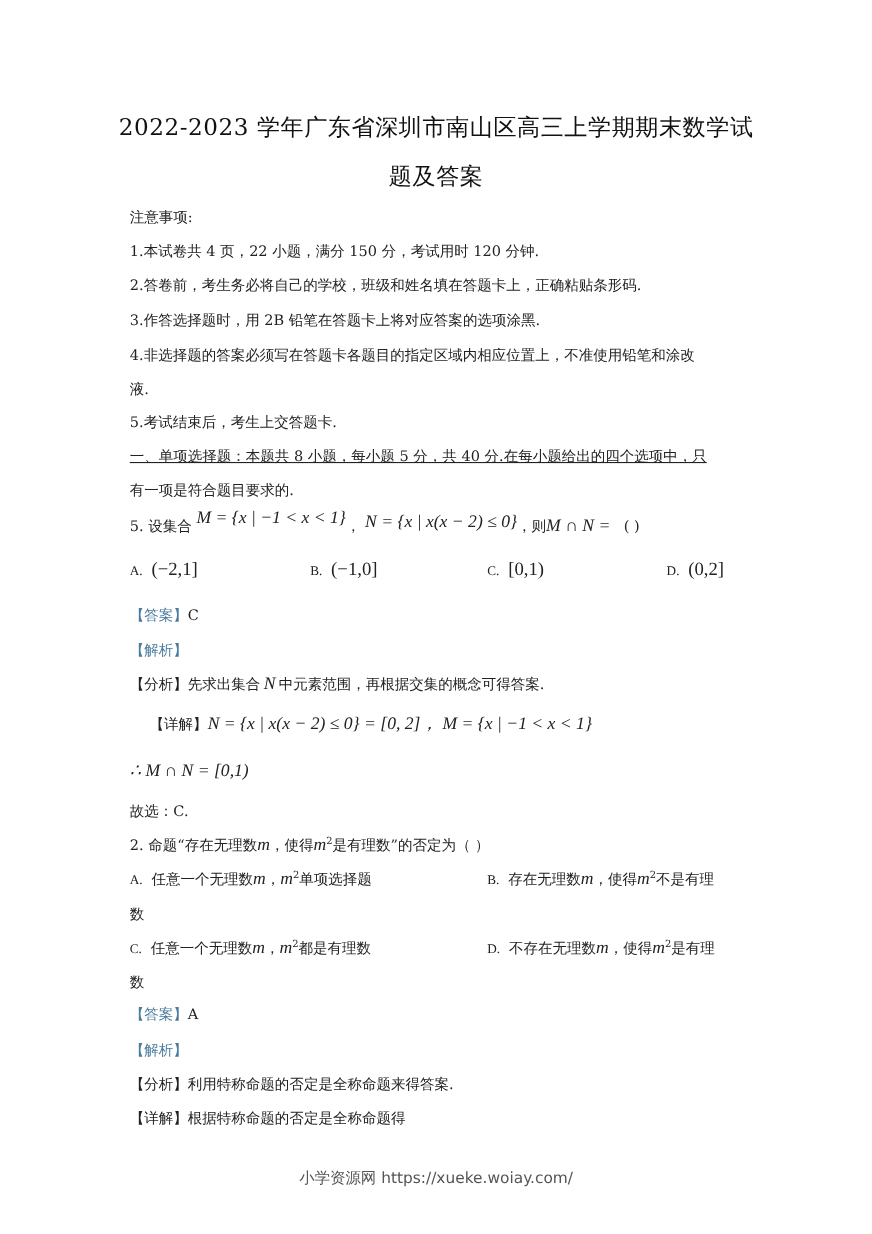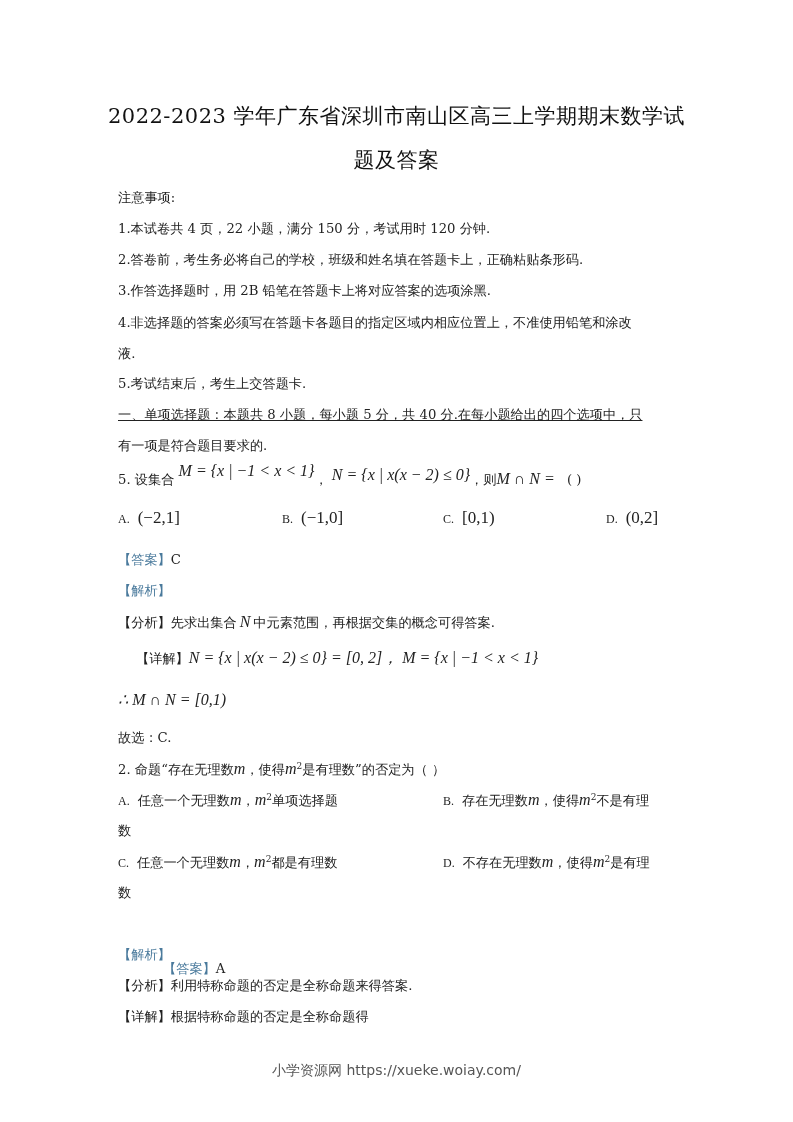--- a/index.html
+++ b/index.html
@@ -85,21 +85,21 @@
   <div class="line" style="top:822px;">数</div>
 
   <div class="opt" style="top:853px; left:118px;">
     <span class="optlet">C.</span><span>任意一个无理数</span><span class="math">m</span><span>，</span><span class="math">m</span><sup>2</sup><span>都是有理数</span>
   </div>
   <div class="opt" style="top:853px; left:443px;">
     <span class="optlet">D.</span><span>不存在无理数</span><span class="math">m</span><span>，使得</span><span class="math">m</span><sup>2</sup><span>是有理</span>
   </div>
   <div class="line" style="top:884px;">数</div>
 
-  <div class="line" style="top:960px;margin-left:45px;">
+  <div class="line" style="top:913px;">
     <span class="label-blue">【答案】</span><span>A</span>
   </div>
   <div class="line label-blue" style="top:946px;">【解析】</div>
   <div class="line" style="top:977px;">
     <span>【分析】</span><span>利用特称命题的否定是全称命题来得答案.</span>
   </div>
   <div class="line" style="top:1008px;">
     <span>【详解】</span><span>根据特称命题的否定是全称命题得</span>
   </div>
 

